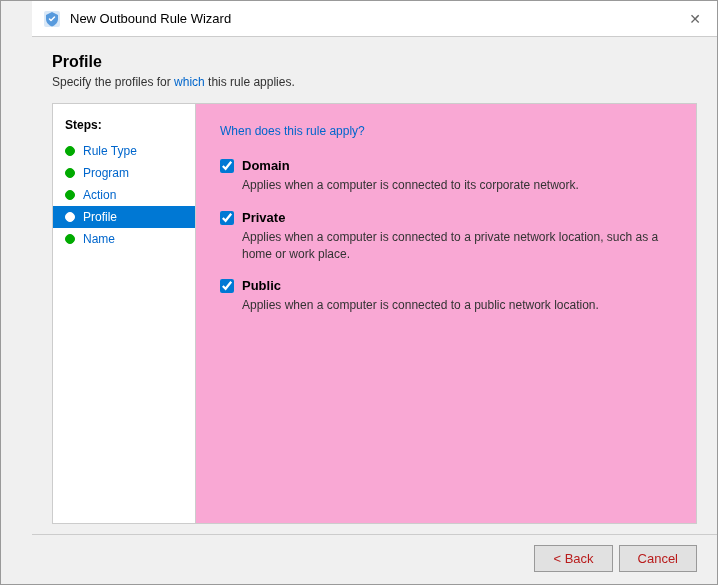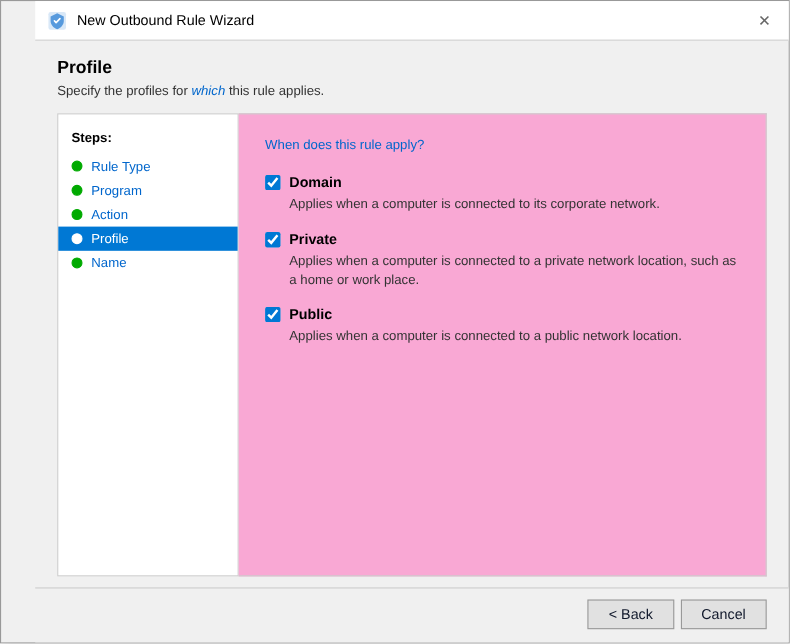--- a/index.html
+++ b/index.html
@@ -71,30 +71,29 @@
 
     .page-subtitle {
       font-size: 12px;
       color: #333;
       margin-bottom: 14px;
     }
 
     .page-subtitle a {
       color: #0066cc;
       text-decoration: none;
-      font-style: italic;
     }
 
     .main-panel {
       display: flex;
       flex: 1;
     }
 
     .sidebar {
-      width: 165px;
+      width: 144px;
       background: #fff;
       border: 1px solid #ccc;
       padding: 10px 0;
       margin-right: 0;
     }
 
     .steps-header {
       font-size: 12px;
       font-weight: bold;
       padding: 4px 12px 8px 12px;
@@ -191,21 +190,21 @@
       background: #f0f0f0;
       gap: 6px;
     }
 
     .btn {
       padding: 5px 18px;
       font-size: 13px;
       border: 1px solid #999;
       background: #e1e1e1;
       cursor: pointer;
-      color: #0f172a;
+      color: #b91c1c;
       min-width: 70px;
     }
 
     .btn-primary {
       border-color: #0078d4;
       background: #e1e1e1;
     }
   </style>
 </head>
 <body>

